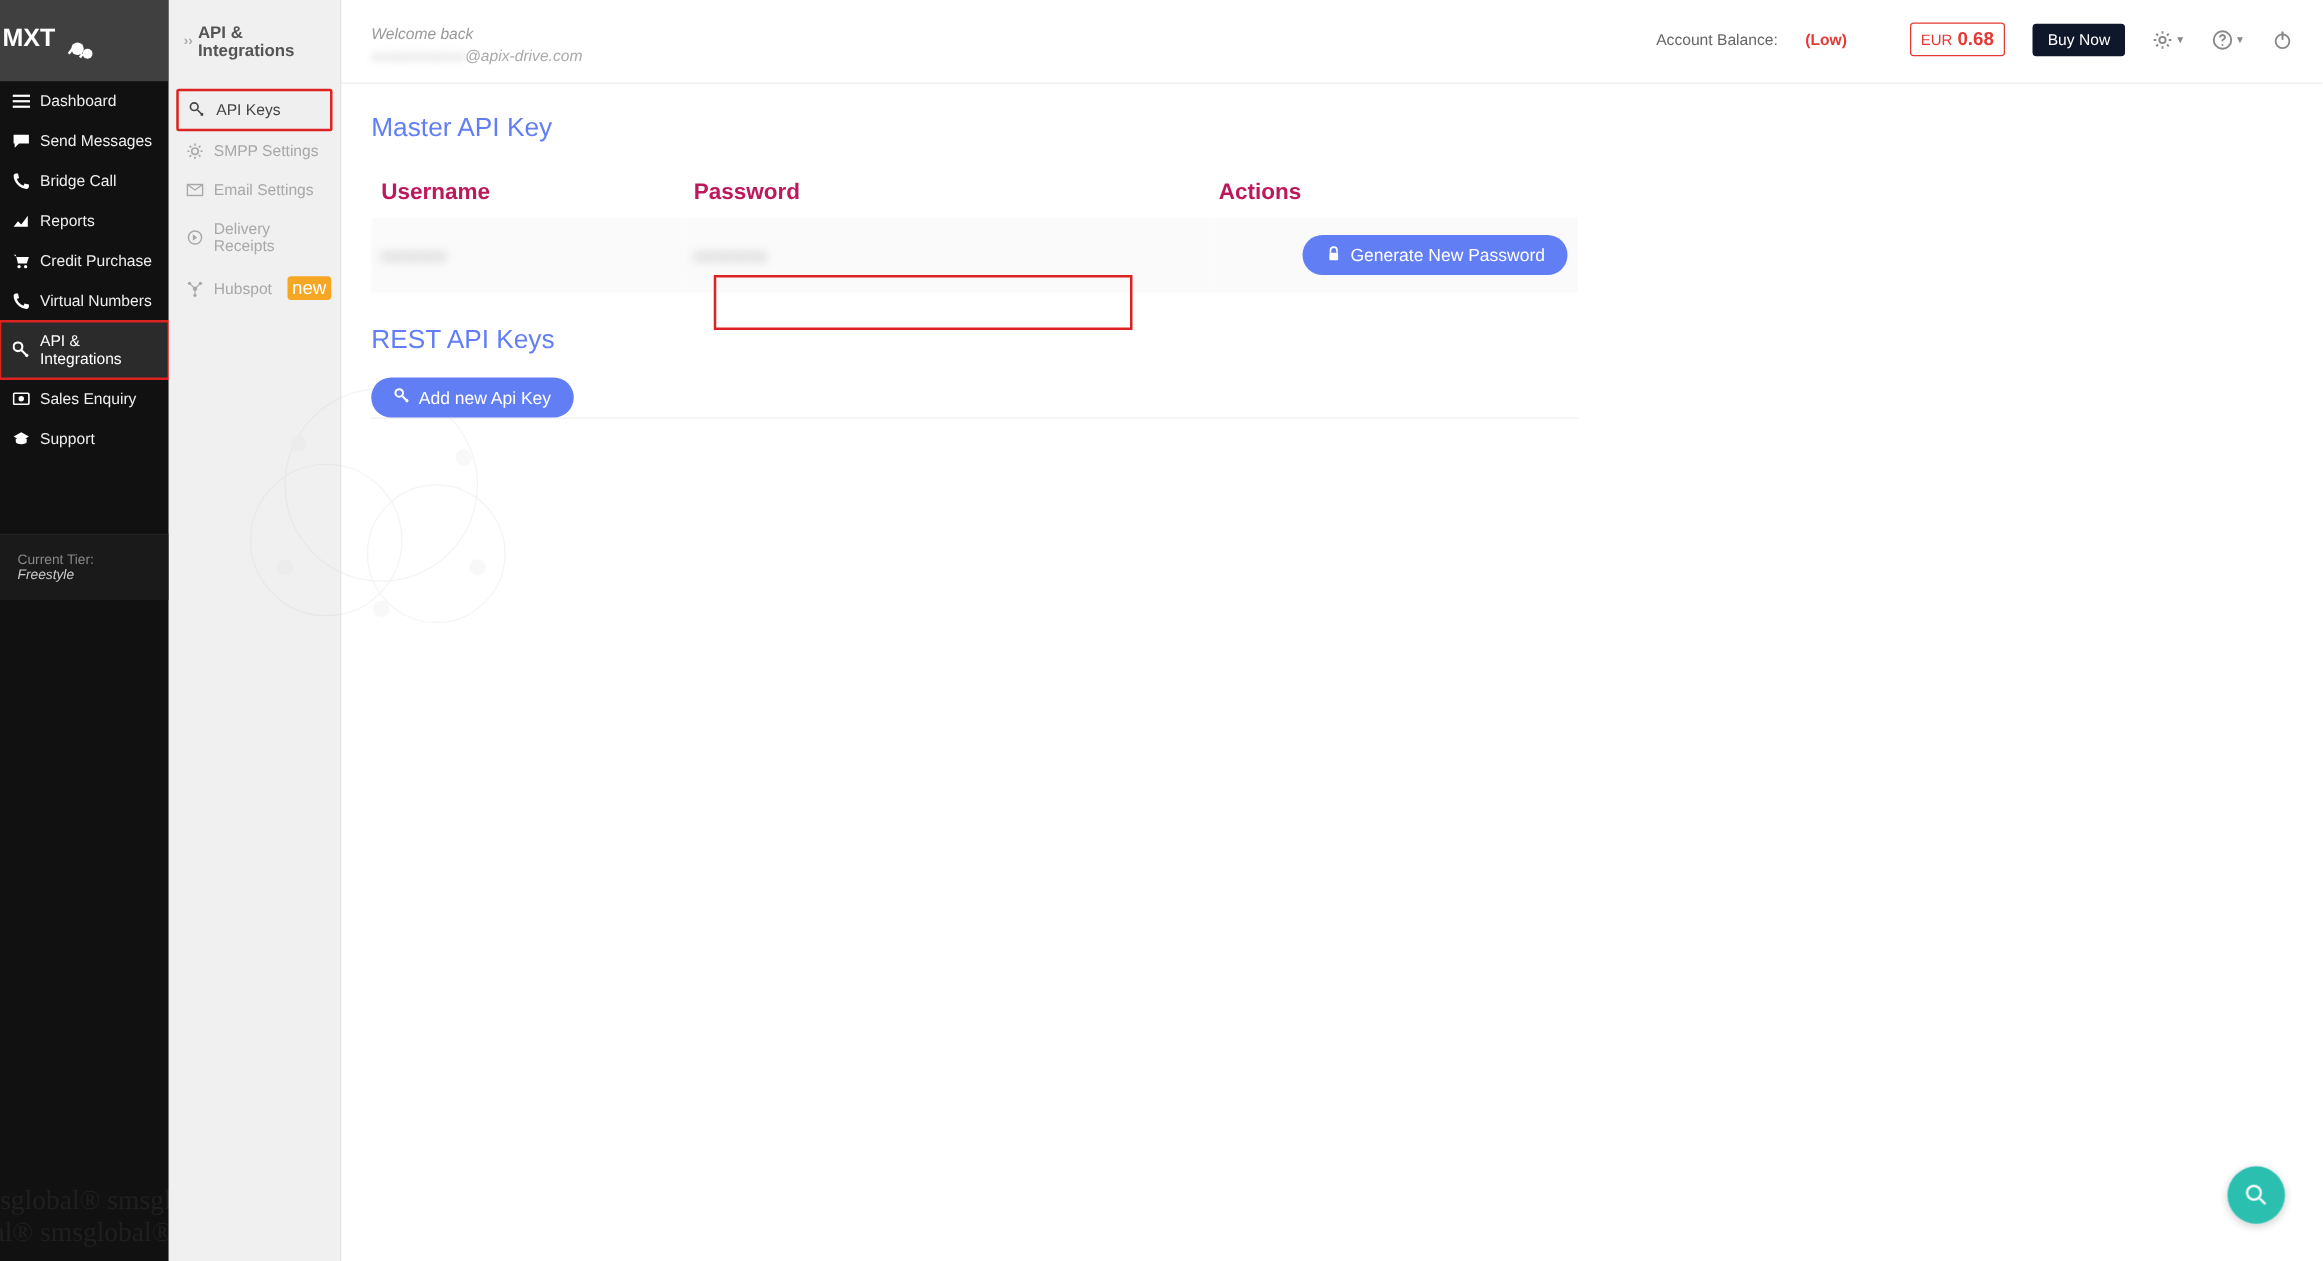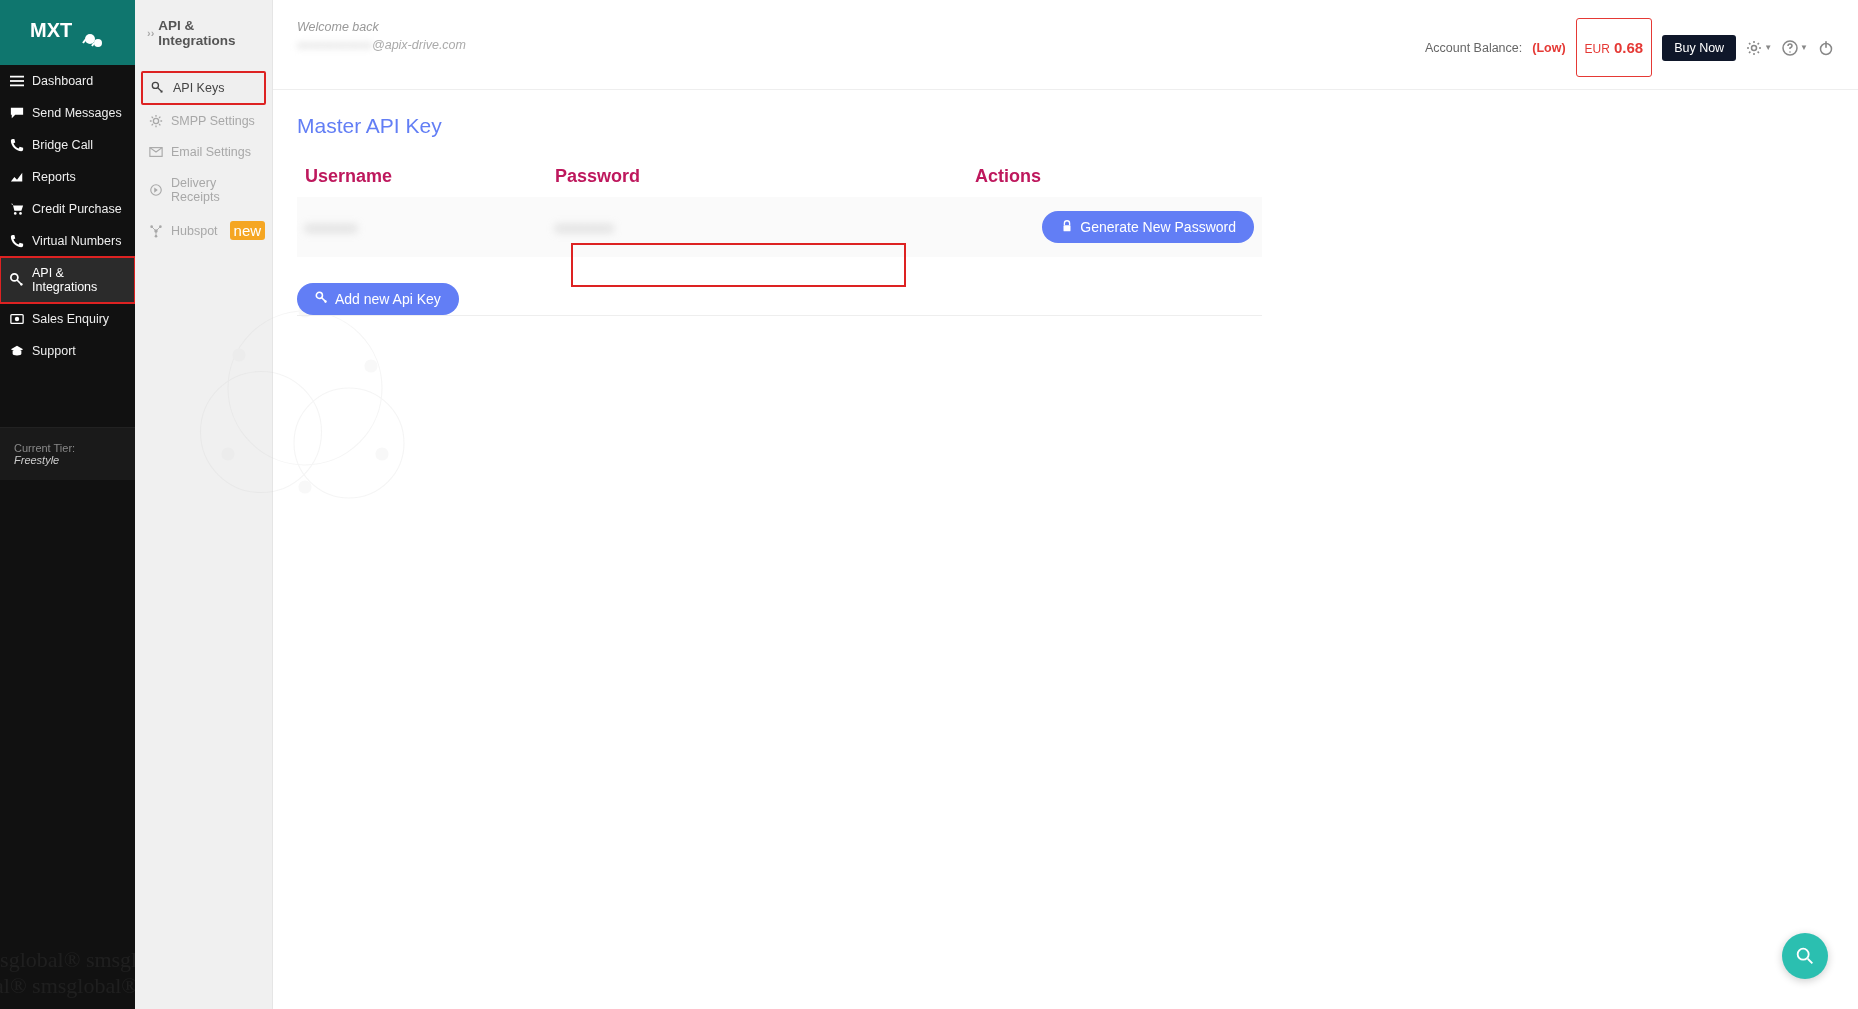--- a/index.html
+++ b/index.html
@@ -1,21 +1,21 @@
 <!DOCTYPE html>
 <html><head>
 <meta charset="utf-8">
 <style>
   * { box-sizing: border-box; margin: 0; padding: 0; }
   html, body { height: 100%; font-family: Arial, Helvetica, sans-serif; font-size: 13px; color: #333; background: #fff; }
   body { display: flex; width: 1858px; }
 
   
   .sidebar-left { width: 135px; background: #111; color: #ddd; display: flex; flex-direction: column; position: relative; }
-  .logo-box { background: #0f766e; height: 65px; display: flex; align-items: center; justify-content: center; }
+  .logo-box { background: #404040; height: 65px; display: flex; align-items: center; justify-content: flex-start; }
   .logo-box svg { height: 36px; }
   .nav { list-style: none; }
   .nav li { padding: 9px 10px; display: flex; align-items: center; gap: 8px; font-size: 12.5px; cursor: pointer; color: #eee; }
   .nav li.active { background: #2b2b2b; color: #fff; }
   .nav li.highlighted { outline: 2px solid #d22; outline-offset: -1px; }
   .nav .ic { width: 14px; height: 14px; display: inline-flex; align-items: center; justify-content: center; color: #fff; }
   .tier { margin-top: 60px; border-top: 1px solid #222; padding: 14px; font-size: 11px; color: #888; background: #1a1a1a; }
   .tier .v { color: #ccc; font-style: italic; }
   .watermark { position: absolute; bottom: 10px; left: -6px; color: rgba(255,255,255,0.06); font-size: 22px; line-height: 26px; font-family: serif; white-space: nowrap; overflow: hidden; }
 
@@ -29,23 +29,23 @@
   .subnav .ic { width: 14px; height: 14px; display: inline-flex; align-items: center; justify-content: center; }
   .badge-new { background: #f5a623; color: #fff; font-size: 15px; padding: 1px 4px; border-radius: 3px; margin-left: 4px; }
   .bg-circles { position: absolute; top: 300px; left: 60px; width: 220px; height: 220px; opacity: 0.2; pointer-events: none; }
 
   
   .main { flex: 1; display: flex; flex-direction: column; min-width: 0; }
   .topbar { display: flex; justify-content: space-between; align-items: flex-start; padding: 18px 24px 12px 24px; border-bottom: 1px solid #eee; }
   .welcome { color: #999; font-style: italic; font-size: 12.5px; line-height: 18px; }
   .welcome .email { color: #aaa; filter: blur(0px); }
   .welcome .email .blurpart { filter: blur(3px); color: #ccc; }
-  .acct { display: flex; align-items: center; gap: 10px; font-size: 12.5px; color: #666; }
+  .acct { display: flex; align-items: center; gap: 22px; font-size: 12.5px; color: #666; }
   .low { color: #e53935; font-weight: 600; }
-  .eur-pill { border: 1.5px solid #e53935; color: #e53935; border-radius: 3px; padding: 20px 8px; font-size: 12px; display: inline-flex; align-items: flex-end; gap: 4px; }
+  .eur-pill { border: 1.5px solid #e53935; color: #e53935; border-radius: 3px; padding: 4px 8px; font-size: 12px; display: inline-flex; align-items: center; gap: 4px; margin-left: 28px; }
   .eur-pill .amt { font-size: 15px; font-weight: 700; }
   .buy-btn { background: #0f172a; color: #fff; border: none; border-radius: 3px; padding: 6px 12px; font-size: 12.5px; cursor: pointer; }
   .topicon { color: #888; font-size: 15px; cursor: pointer; display: inline-flex; align-items: center; }
   .topicon .caret { font-size: 8px; margin-left: 2px; }
 
   .content { padding: 24px; }
   .section-h { color: #627EF5; font-size: 21px; font-weight: 400; margin-bottom: 18px; }
   .tbl { width: 965px; border-collapse: collapse; }
   .tbl th { text-align: left; font-size: 18px; padding: 10px 8px; color: #be185d; font-weight: 700; }
   .tbl td { padding: 14px 8px; background: #fafafa; }
@@ -299,20 +299,21 @@
                   <path d="M5 7V5a3 3 0 016 0v2" fill="none" stroke="#fff" stroke-width="1.5"></path>
                 </svg>
                 <span>Generate New Password</span>
               </button></td>
         </tr>
       </tbody>
     </table>
     <div class="redbox-overlay"></div>
 
     <div class="rest-section">
+      <h2 class="section-h">REST API Keys</h2>
       <button class="btn-primary">
           <svg class="i" viewBox="0 0 16 16" style="fill:none;stroke:#fff;stroke-width:1.8">
             <circle cx="5" cy="5" r="3.5"></circle>
             <path d="M8 8l5 5M11 13l2-2"></path>
           </svg>
           <span>Add new Api Key</span>
         </button>
       <div class="divider"></div>
     </div>
   </div>

